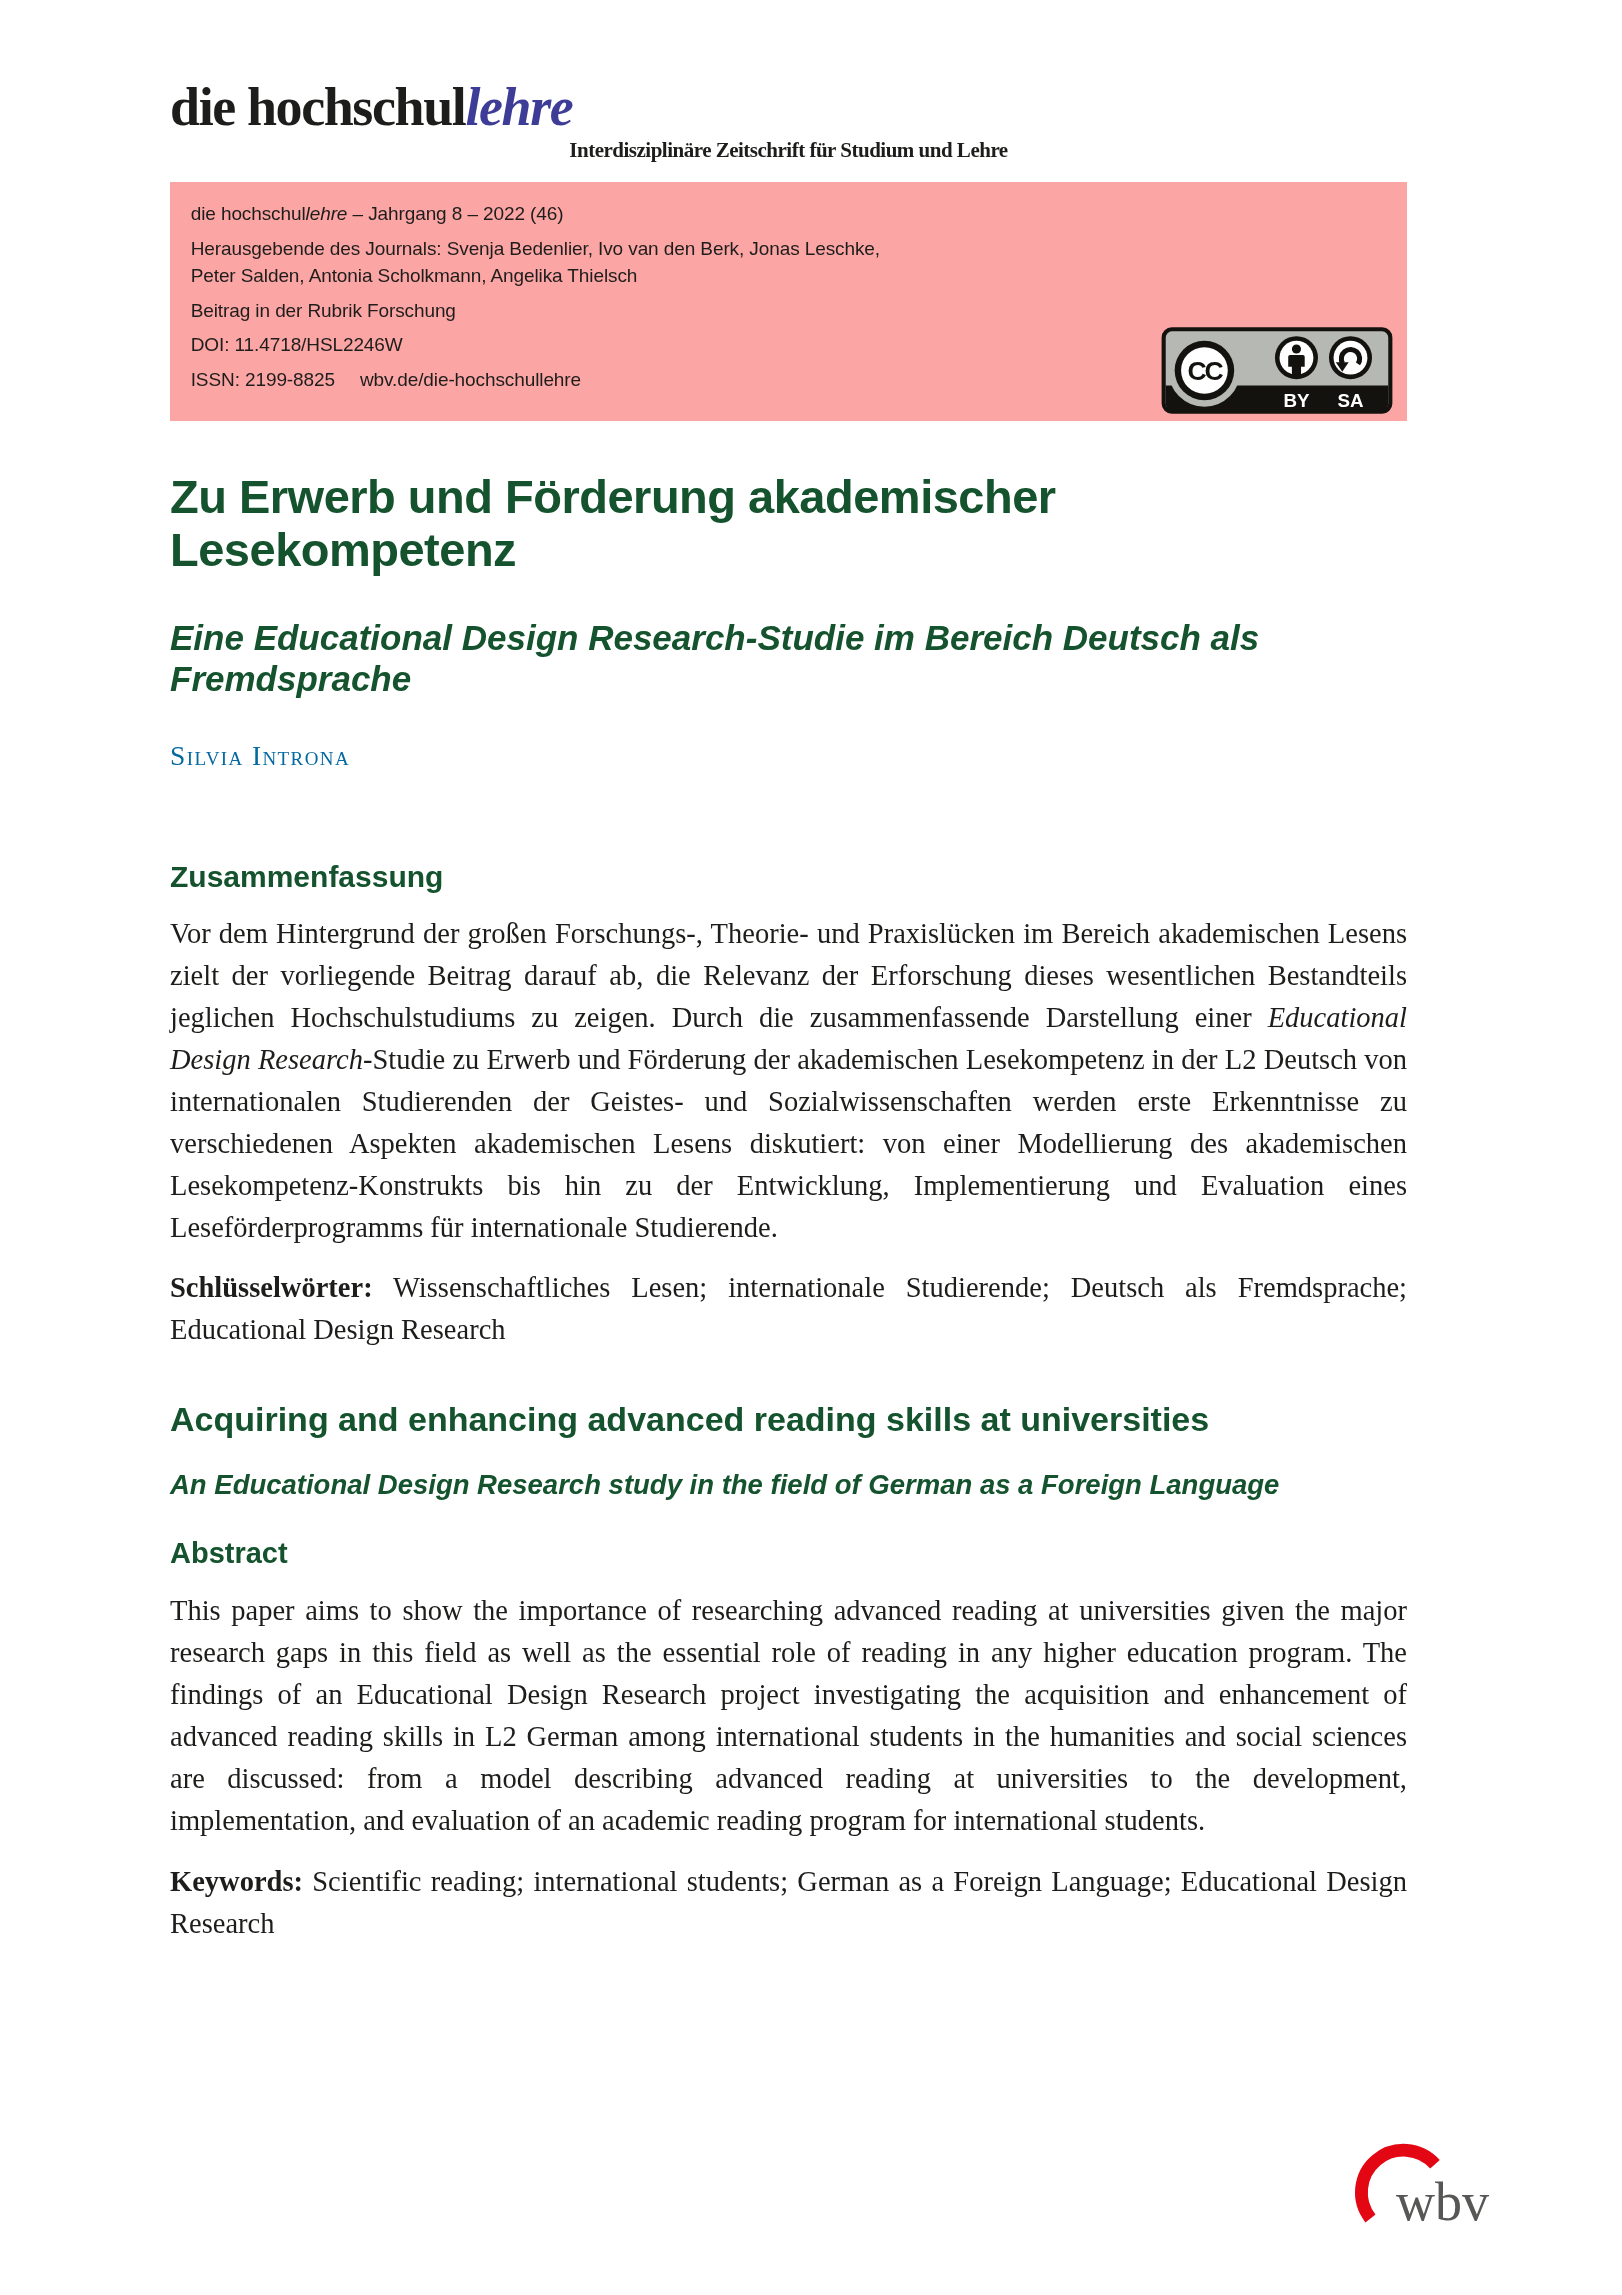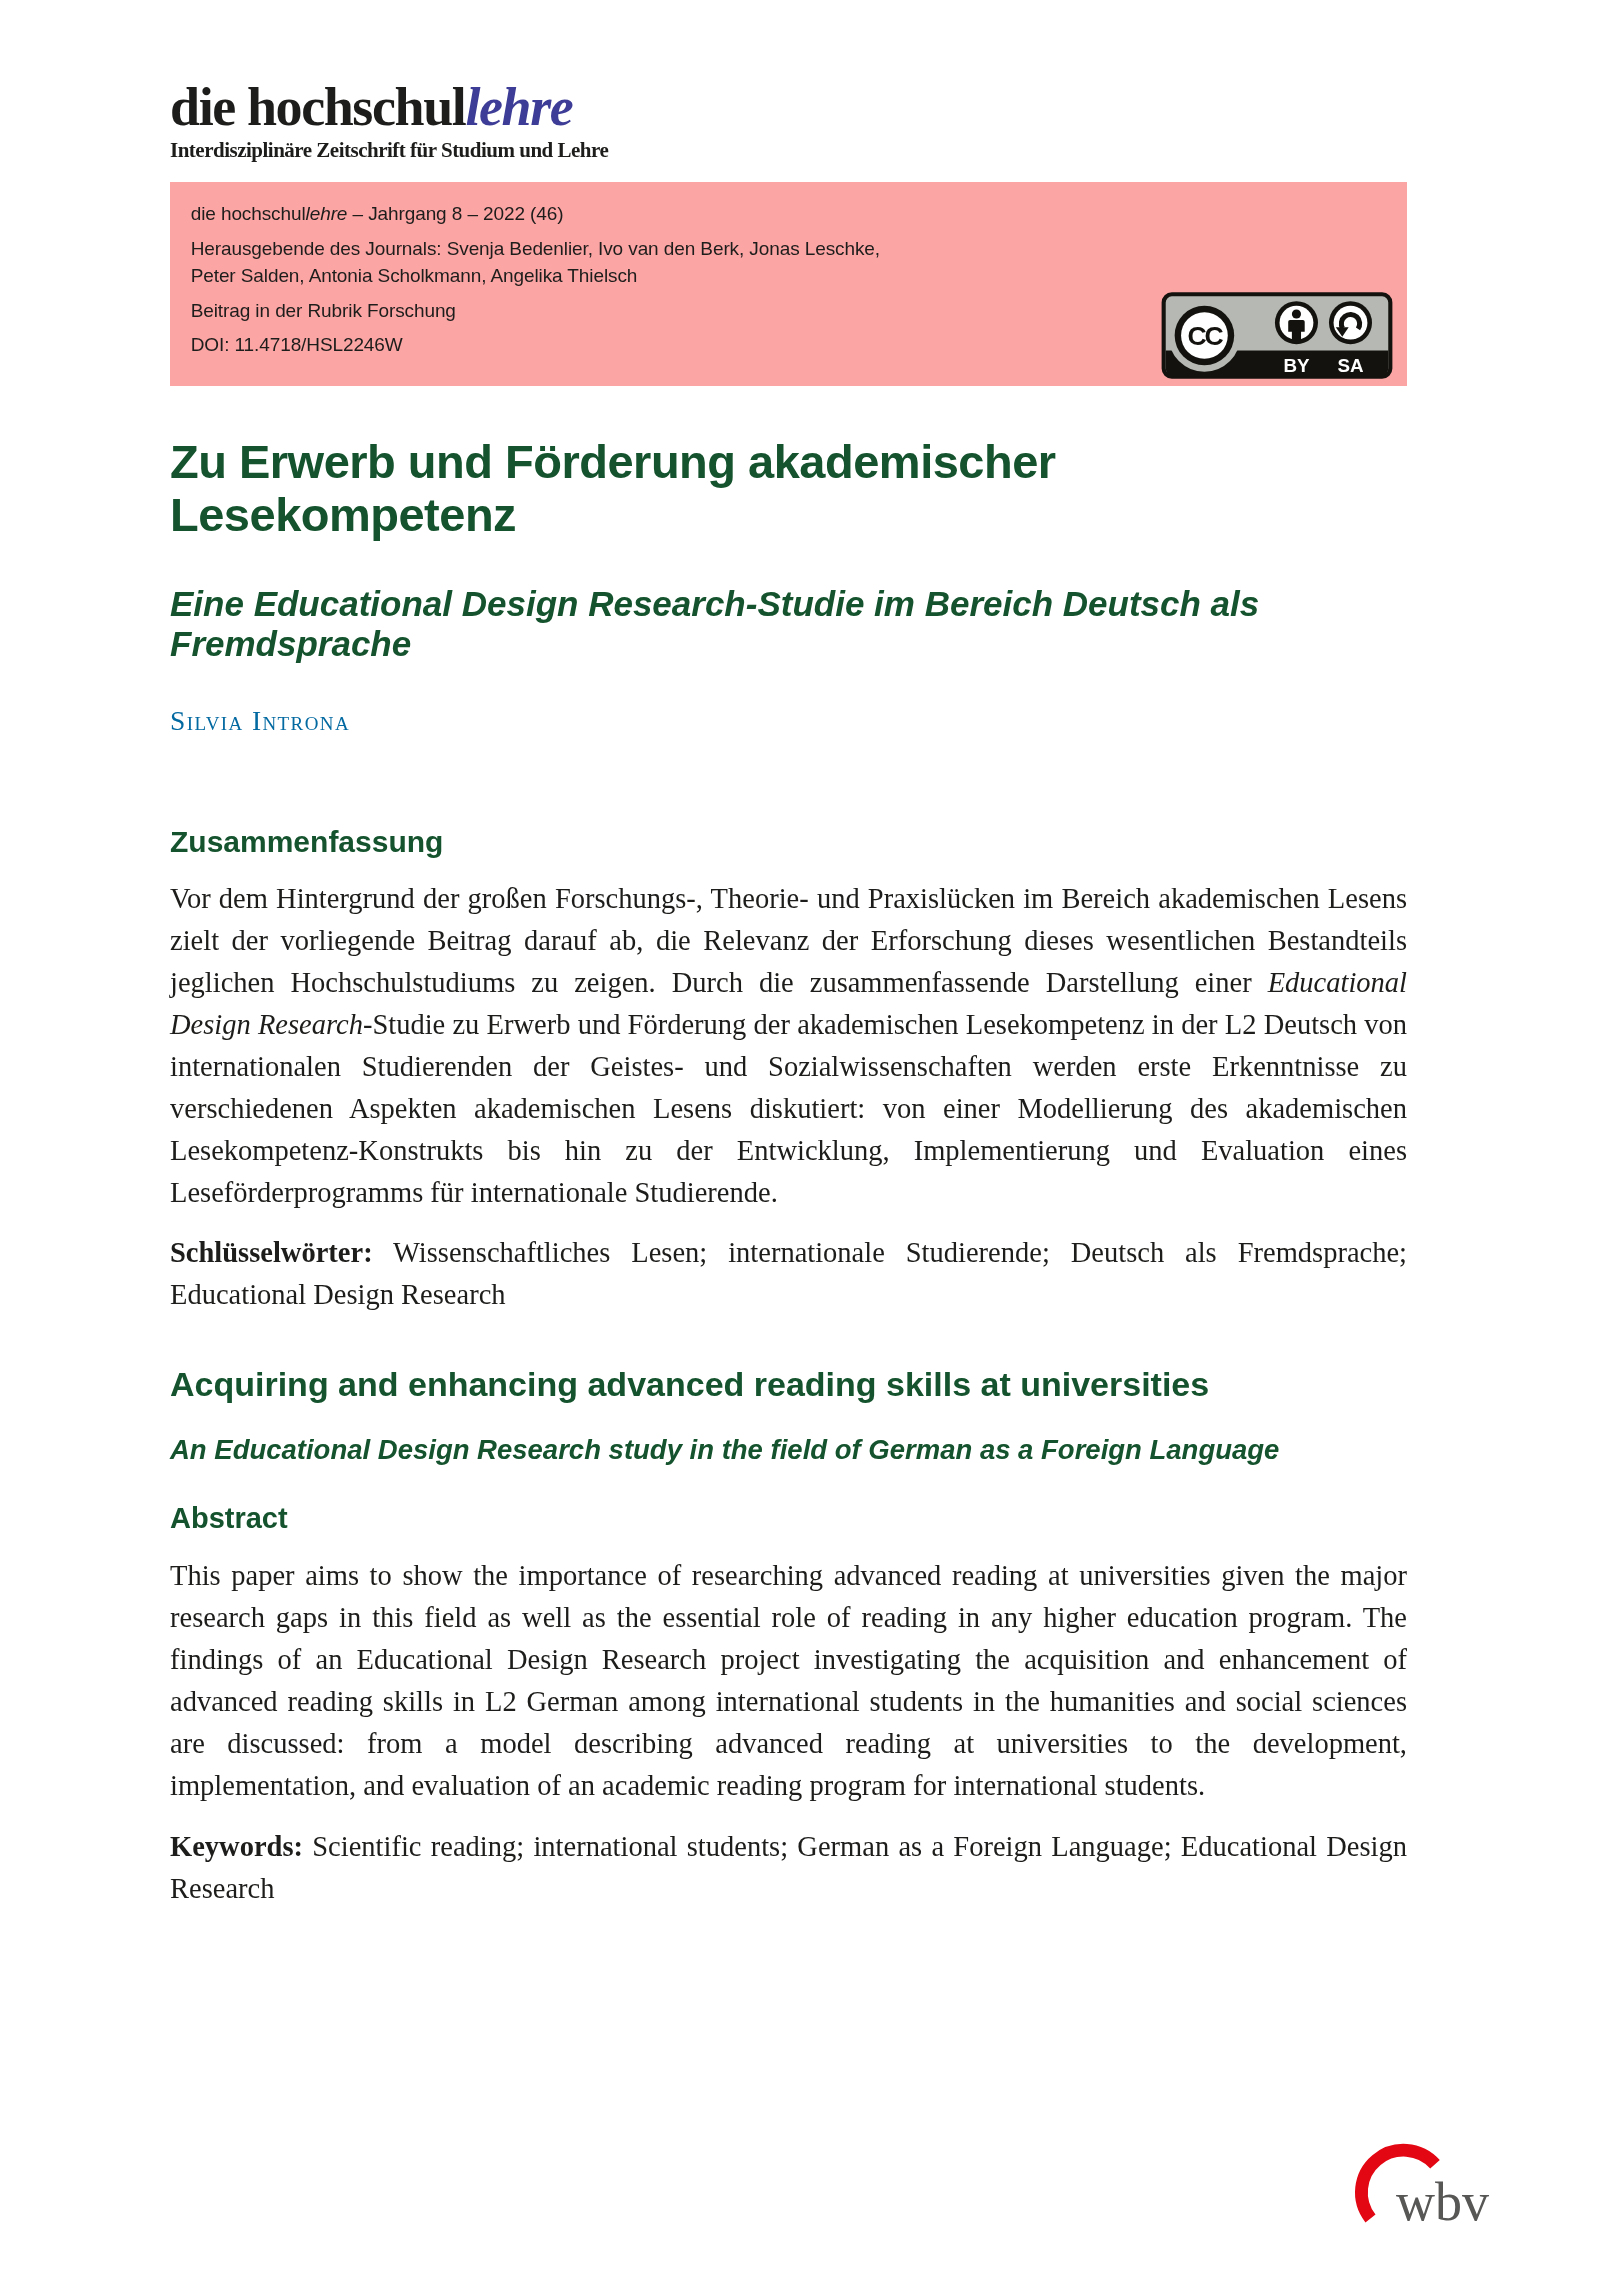--- a/index.html
+++ b/index.html
@@ -28,20 +28,21 @@
     white-space: nowrap;
   }
   .logo-accent { font-style: italic; color: #3d3c96; }
   .logo-subtitle {
     font-family: "Liberation Serif", serif;
     font-weight: bold;
     font-size: 21px;
     letter-spacing: -0.5px;
     margin-top: 3.7px;
     color: #1d1d1b;
+    text-align: center;
   }
 
   
   .info-box {
     position: relative;
     margin-top: 19px;
     background: #fca5a5;
     padding: 18.4px 20.7px 20px 20.7px;
     font-family: "Liberation Sans", sans-serif;
     font-size: 19px;
@@ -115,20 +116,21 @@
   <header class="masthead">
     <div class="logo-main"><span>die hochschul</span><span class="logo-accent">lehre</span></div>
     <div class="logo-subtitle">Interdisziplinäre Zeitschrift für Studium und Lehre</div>
   </header>
 
   <section class="info-box">
     <p class="info-line"><span>die hochschul</span><span class="it">lehre</span><span> – Jahrgang 8 – 2022 (46)</span></p>
     <p class="info-line"><span>Herausgebende des Journals: Svenja Bedenlier, Ivo van den Berk, Jonas Leschke,</span><br><span>Peter Salden, Antonia Scholkmann, Angelika Thielsch</span></p>
     <p class="info-line">Beitrag in der Rubrik Forschung</p>
     <p class="info-line">DOI: 11.4718/HSL2246W</p>
+    <p class="info-line"><span>ISSN: 2199-8825</span><span class="website">wbv.de/die-hochschullehre</span></p>
 
     <svg class="cc-badge" viewBox="0 0 505 190" aria-label="CC BY SA license" style="font-size:42px">
       <rect x="5" y="5" width="495" height="180" rx="18" fill="#b6b9b3" stroke="#13120e" stroke-width="9"></rect>
       <path d="M9.5,128 H495.5 V167 a18,18 0 0 1 -18,18 H27.5 a18,18 0 0 1 -18,-18 Z" fill="#13120e"></path>
       <g>
         <circle cx="94" cy="95" r="79" fill="#b6b9b3"></circle>
         <circle cx="94" cy="95" r="65" fill="#13120e"></circle>
         <circle cx="94" cy="95" r="51" fill="#ffffff"></circle>
         <text x="94" y="115" text-anchor="middle" font-family="Liberation Sans, sans-serif" font-size="58" font-weight="bold" letter-spacing="-5" fill="#13120e">CC</text>
       </g>

